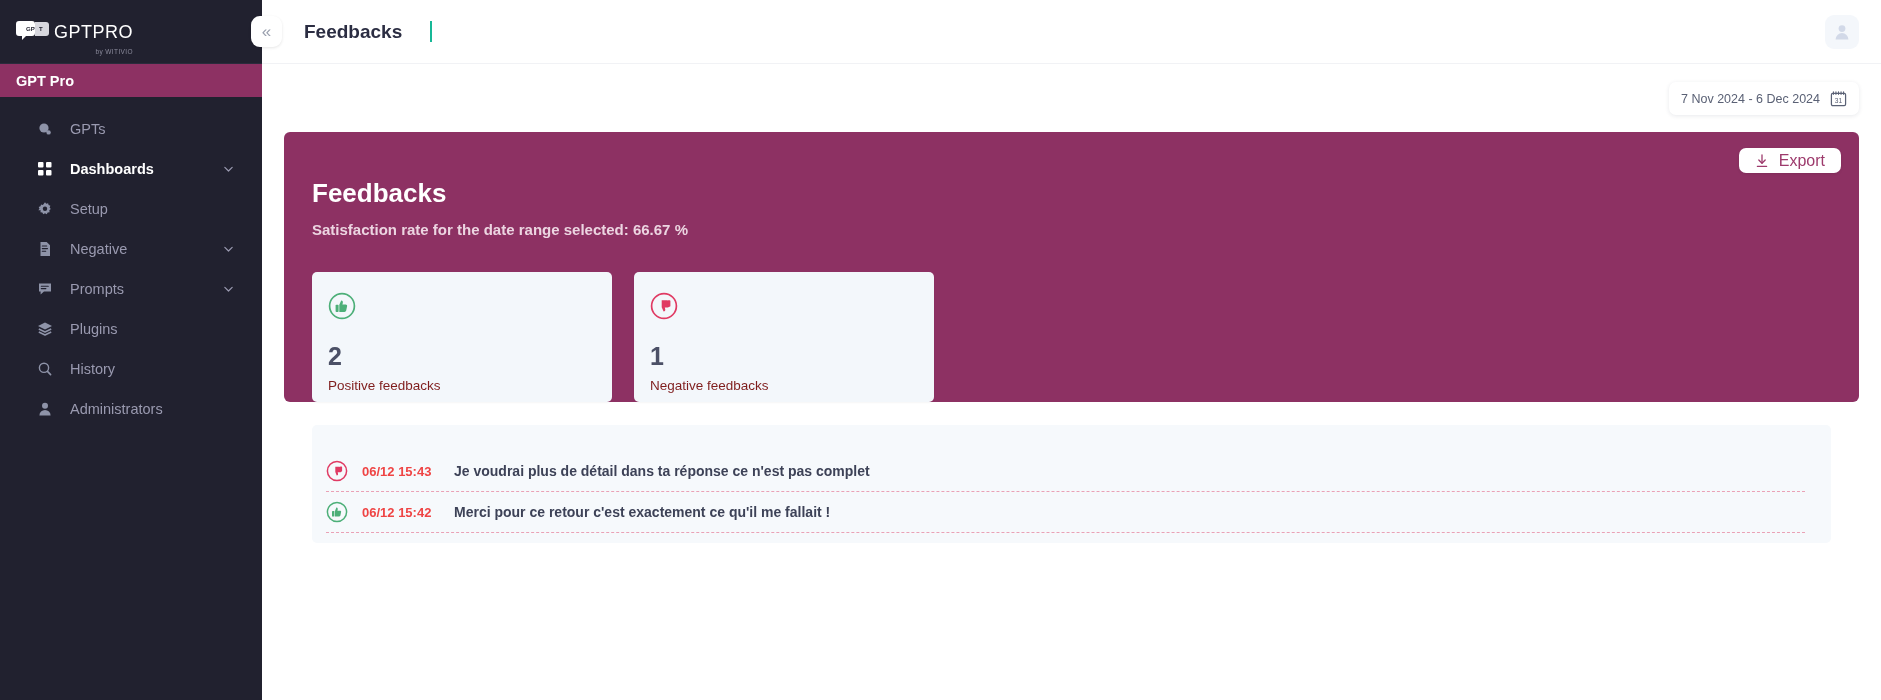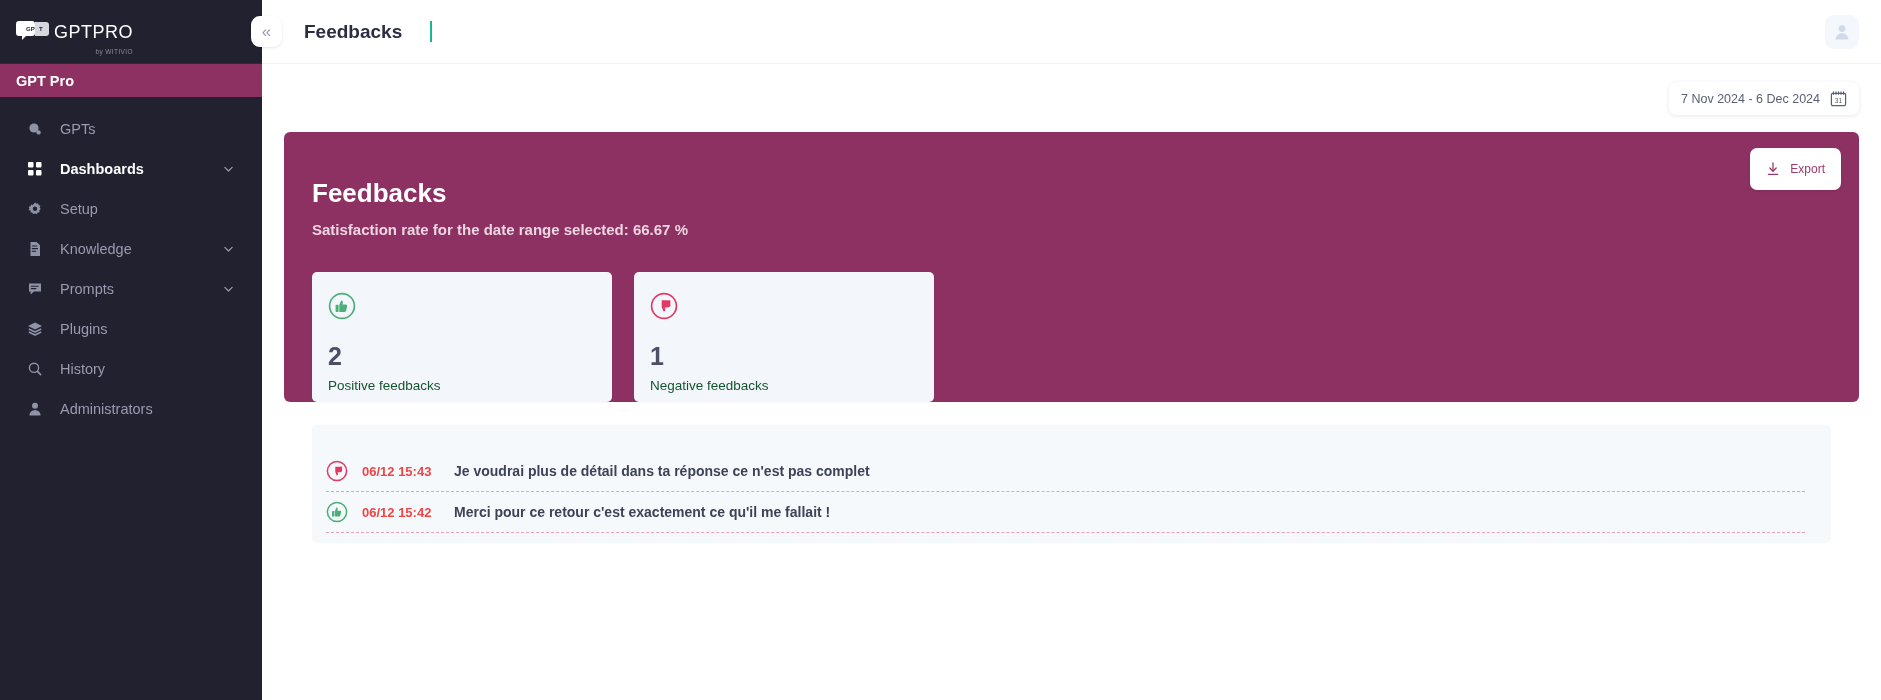--- a/index.html
+++ b/index.html
@@ -35,21 +35,21 @@
     color: #8b8b9c; font-size: 6.5px; letter-spacing: .4px;
   }
   .workspace {
     height: 33px; background: #8d3163;
     display: flex; align-items: center; padding-left: 16px;
     color: #ffffff; font-size: 14.5px; font-weight: 700;
   }
   .nav { padding-top: 12px; }
   .nav-item {
     display: flex; align-items: center;
-    height: 40px; padding: 0 16px 0 26px;
+    height: 40px; padding: 0 16px 0 36px;
     color: #9a9ab0; font-size: 14.5px;
     cursor: pointer; position: relative;
   }
   .nav-item.active { color: #ffffff; font-weight: 700; }
   .nav-ico {
     width: 18px; height: 18px; flex: 0 0 18px;
     margin-right: 16px; display: flex; align-items: center; justify-content: center;
   }
   .nav-ico svg { width: 16px; height: 16px; display: block; }
   .nav-label { white-space: nowrap; }
@@ -101,25 +101,25 @@
   .cal-ico { width: 17px; height: 17px; display: block; }
 
   
   .hero {
     position: relative; margin-top: 17px;
     background: #8d3163; border-radius: 6px;
     min-height: 226px;
   }
   .export-btn {
     position: absolute; top: 16px; right: 18px;
-    height: 42px; background: #ffffff; border-radius: 7px;
+    height: 25px; background: #ffffff; border-radius: 7px;
     display: flex; align-items: center; gap: 10px;
     padding: 0 16px; cursor: pointer;
     box-shadow: 0 1px 3px rgba(0,0,0,.10);
-    font-size: 12px; color: #9d3a6c; font-weight: 400;
+    font-size: 16px; color: #9d3a6c; font-weight: 400;
   }
   .export-btn svg { width: 14px; height: 14px; display: block; }
   .hero-title {
     color: #ffffff; font-size: 26px; font-weight: 700;
     padding: 46px 0 0 28px;
   }
   .hero-sub {
     color: #ecd5e1; font-size: 15px; font-weight: 700;
     padding: 12px 0 0 28px;
   }
@@ -134,21 +134,21 @@
     width: 300px; height: 130px;
     background: #f3f7fb; border-radius: 5px;
     padding: 20px 0 0 16px;
     box-shadow: 0 1px 2px rgba(0,0,0,.04);
   }
   .card-ico { width: 28px; height: 28px; display: block; }
   .card-num {
     font-size: 25px; font-weight: 700; color: #4b5066;
     margin-top: 22px;
   }
-  .card-lbl { font-size: 13.5px; color: #14532d; margin-top: 7px; }
+  .card-lbl { font-size: 13.5px; color: #7f1d1d; margin-top: 7px; }
 
   
   .panel {
     margin: 23px 0 0 28px; margin-right: 28px;
     background: #f6f9fc; border-radius: 5px;
     padding: 26px 0 10px 0;
   }
   .panel-title {
     font-size: 15.5px; font-weight: 700; color: #3d4257;
     padding-left: 26px; padding-bottom: 28px;
@@ -231,21 +231,21 @@
         <span class="nav-label">Setup</span>
       </div>
 
       <div class="nav-item">
         <span class="nav-ico">
           <svg viewBox="0 0 16 16">
             <path d="M3.5 1 h6.2 L13 4.3 V15 H3.5z" fill="#8e93a8"></path>
             <path d="M5.3 5 h4.4 M5.3 7.6 h5.2 M5.3 10.2 h3.4" stroke="#21212f" stroke-width="1.1" stroke-linecap="round"></path>
           </svg>
         </span>
-        <span class="nav-label">Knowledge</span>
+        <span class="nav-label">Negative</span>
         <span class="nav-chev">
           <svg viewBox="0 0 12 12">
               <path d="M2 4.2 L6 8.2 L10 4.2" stroke="#9a9ab0" stroke-width="1.3" fill="none" stroke-linecap="round" stroke-linejoin="round"></path>
             </svg>
         </span>
       </div>
 
       <div class="nav-item">
         <span class="nav-ico">
           <svg viewBox="0 0 16 16">

